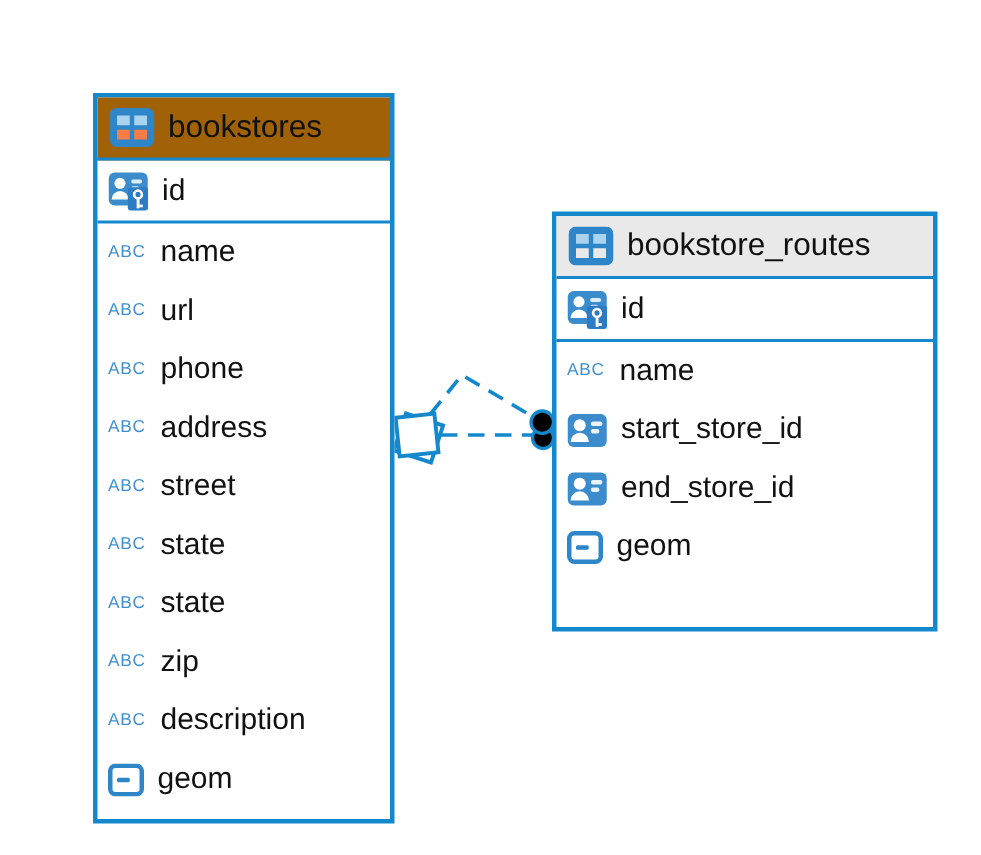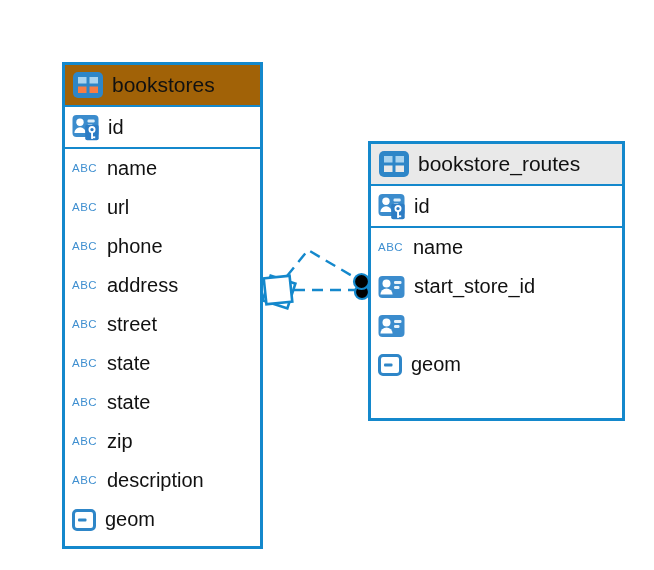--- a/index.html
+++ b/index.html
@@ -169,20 +169,21 @@
   <div class="col-row">
     <svg class="svg-icon" width="27" height="24">
         <use href="#sym-fk"></use>
       </svg>
     <span>start_store_id</span>
   </div>
   <div class="col-row">
     <svg class="svg-icon" width="27" height="24">
         <use href="#sym-fk"></use>
       </svg>
+    <span>end_store_id</span>
   </div>
   <div class="col-row">
     <svg class="svg-icon" width="24" height="22">
         <use href="#sym-geom"></use>
       </svg>
     <span>geom</span>
   </div>
 </div>
 
 </body></html>

